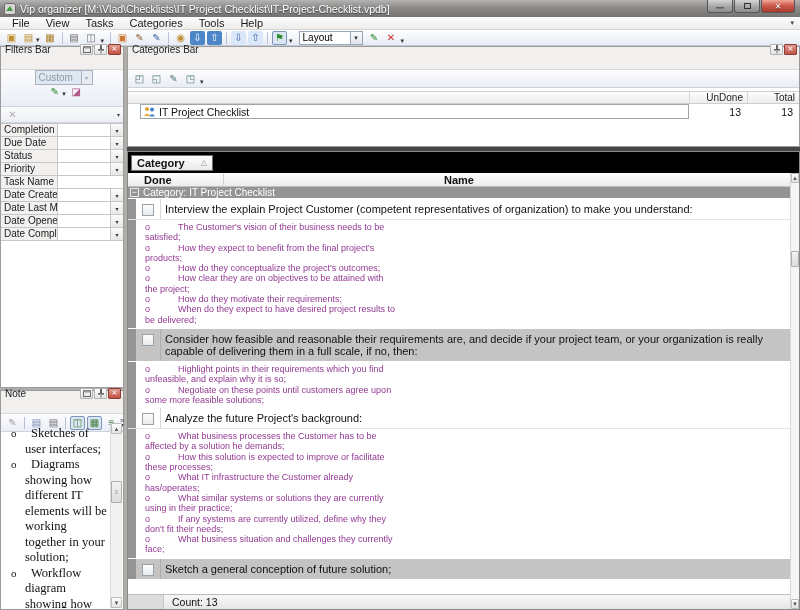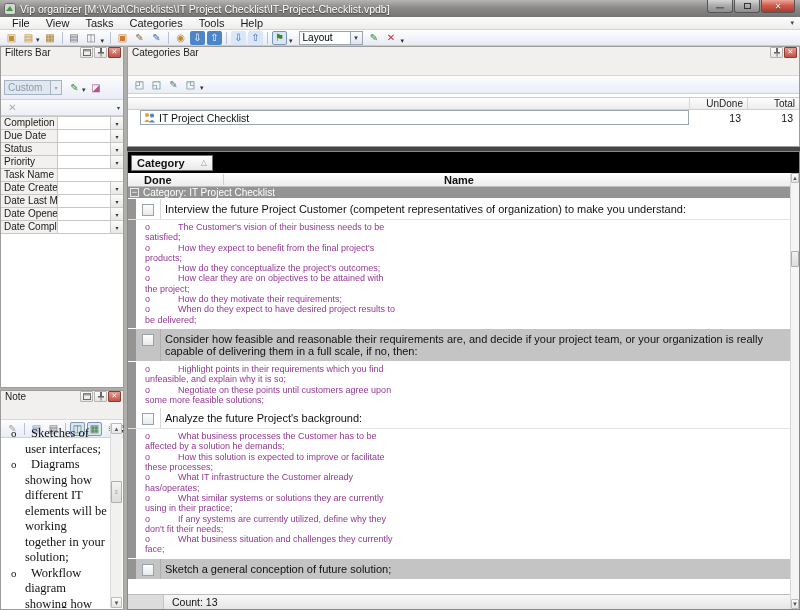--- a/index.html
+++ b/index.html
@@ -35,33 +35,33 @@
   .tb-caret { font-size:7px; color:#333; margin:4px 2px 0 -1px; }
   .tb-overflow { font-size:7px; color:#333; margin:6px 3px 0 1px; }
   .tb-combo { width:64px; height:14px; background:#fff; border:1px solid #98a5b6;
     font-size:10px; display:flex; align-items:center; padding-left:3px; margin:0 3px; }
   .tb-combo .combo-btn { margin-left:auto; width:12px; height:12px;
     background:linear-gradient(#fbfbfb,#dfe5ee); border-left:1px solid #98a5b6;
     display:flex; align-items:center; justify-content:center; font-size:7px; color:#333; }
 
   
   .panel { position:absolute; background:#fff; border:1px solid #9e9c9a; }
-  .panel-header { height:29px; background:#f1f0ee; border-bottom:1px solid #dad8d6;
+  .panel-header { height:23px; background:#f1f0ee; border-bottom:1px solid #dad8d6;
     display:flex; align-items:center; font-size:10px; color:#222; padding:0 2px 18px 4px; }
   .panel-header .spacer { flex:1; }
   .ph-btn { width:13px; height:11px; display:flex; align-items:center; justify-content:center;
     margin-left:1px; border:1px solid #b5b3b1; background:linear-gradient(#fdfdfd,#e6e4e2);
     border-radius:1px; }
   .ph-btn.close { background:linear-gradient(#e39a90,#c05247); color:#fff; font-size:7px; border-color:#8e3c33; }
   .mini-toolbar { height:18px; background:linear-gradient(#fdfdfe,#e9edf6);
     border-bottom:1px solid #cdd2dd; display:flex; align-items:center; padding-left:3px; }
 
   
   #filters-panel { left:0; top:46px; width:124px; height:342px; }
-  #filters-panel .mini-toolbar { height:24px; }
+  #filters-panel .mini-toolbar { height:37px;flex-direction:column; }
   #filters-toolbar2 { height:16px; background:linear-gradient(#fbfbfc,#eceff6);
     border-bottom:1px solid #cdd2dd; display:flex; align-items:center; padding:0 3px; }
   .f-combo { width:58px; height:15px; background:#dfe7f0; border:1px solid #a5b2c2;
     color:#8d9aa9; font-size:10px; display:flex; align-items:center; padding-left:3px; }
   .f-combo .combo-btn { margin-left:auto; width:11px; height:13px; background:#e8ecf2;
     border-left:1px solid #a5b2c2; display:flex; align-items:center; justify-content:center;
     font-size:6px; color:#9aa5b2; }
   #filter-rows { border-top:1px solid #c9c7c5; }
   .filter-row { display:flex; height:13px; border-bottom:1px solid #c9c7c5; background:#fff; }
   .f-label { width:57px; flex:none; background:#f2f1ef; border-right:1px solid #c9c7c5;
@@ -415,21 +415,21 @@
     <div id="group-row">
       <span class="collapse-box">−</span>
       <span>Category: IT Project Checklist</span>
     </div>
 
   <div class="task-row">
         <span class="row-gutter"></span>
         <span class="check-cell">
           <span class="checkbox"></span>
         </span>
-        <div class="task-text">Interview the future Project Customer (competent representatives of organization) to make you understand:</div>
+        <div class="task-text">Interview the explain Project Customer (competent representatives of organization) to make you understand:</div>
       </div>
       <div class="sub-block">
         <span class="row-gutter"></span>
         <div class="sub-content">
           <div class="sub-line"><span class="sub-marker">o</span>The Customer's vision of their business needs to be satisfied;</div>
           <div class="sub-line"><span class="sub-marker">o</span>How they expect to benefit from the final project's products;</div>
           <div class="sub-line"><span class="sub-marker">o</span>How do they conceptualize the project's outcomes;</div>
           <div class="sub-line"><span class="sub-marker">o</span>How clear they are on objectives to be attained with the project;</div>
           <div class="sub-line"><span class="sub-marker">o</span>How do they motivate their requirements;</div>
           <div class="sub-line"><span class="sub-marker">o</span>When do they expect to have desired project results to be delivered;</div>

